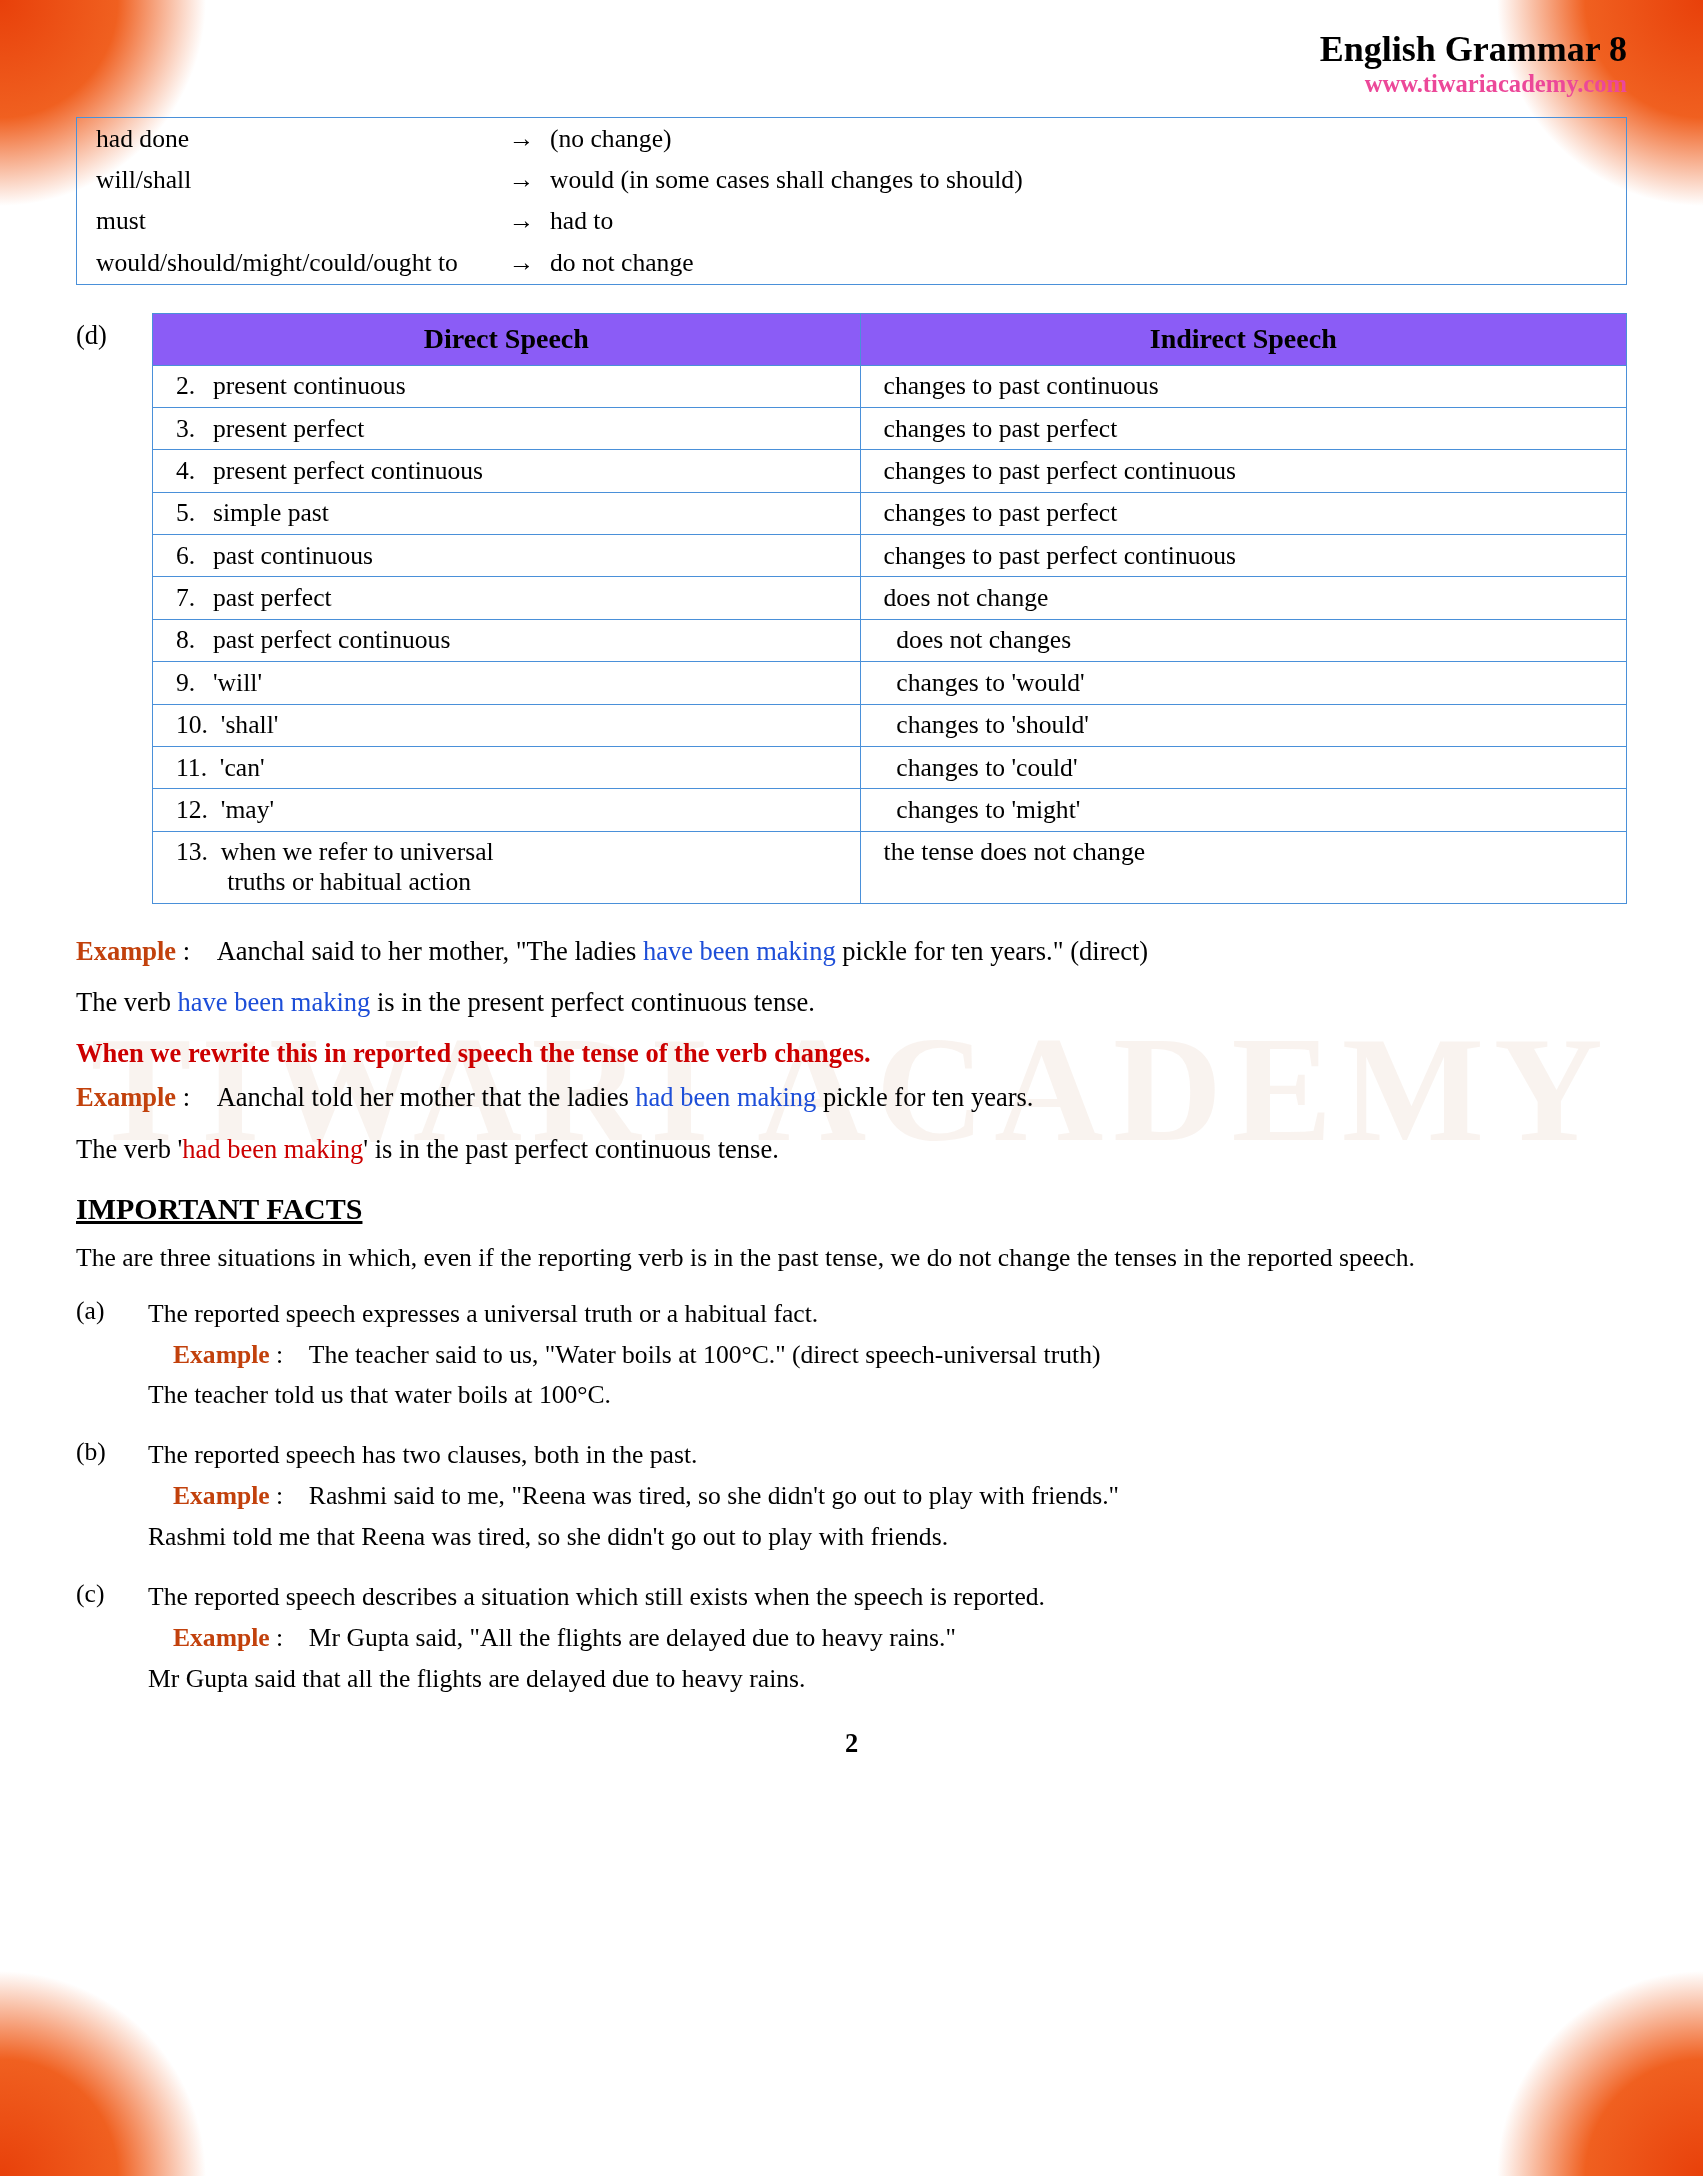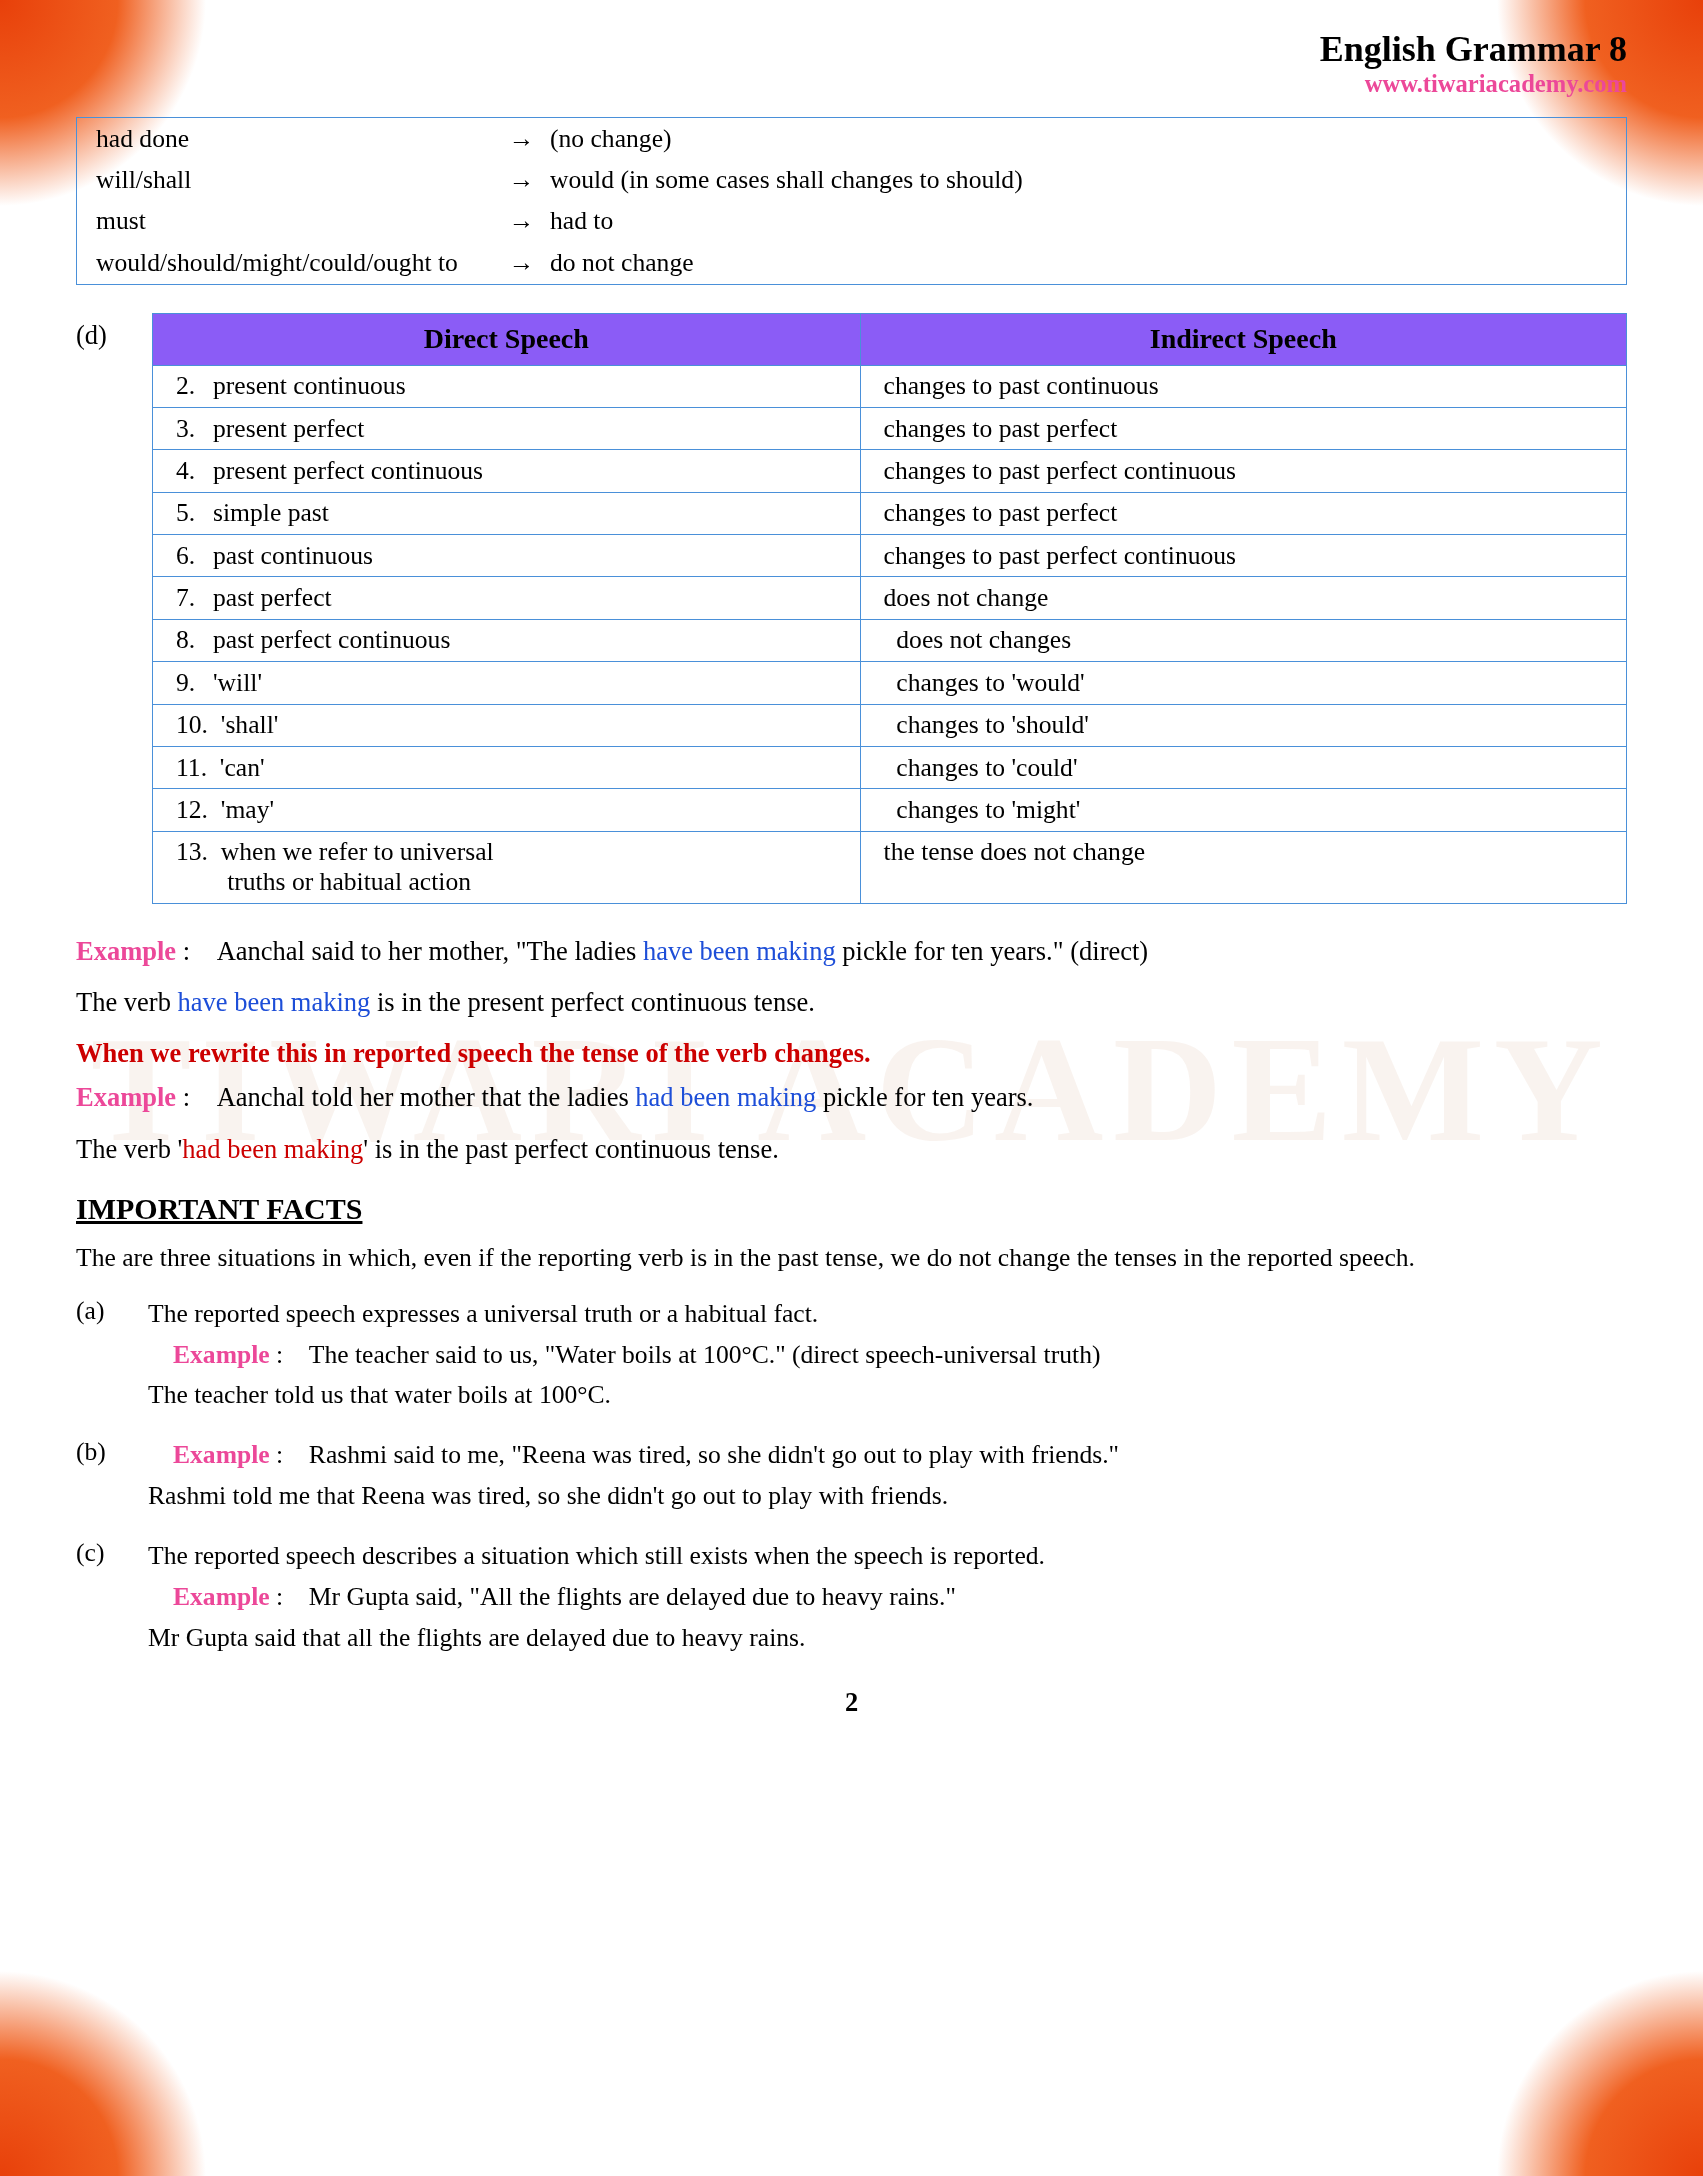--- a/index.html
+++ b/index.html
@@ -147,21 +147,21 @@
     .col-right { width: 52%; }
 
     
     .example-block {
       margin-bottom: 11.4px;
       font-size: 26.5px;
       line-height: 1.5;
     }
     .example-label {
       font-weight: bold;
-      color: #ec4899;
+      color: #c2410c;
     }
     .highlight-blue {
       color: #1d4ed8;
       font-family: Liberation Serif, serif;
     }
     .highlight-red-quote {
       color: #cc0000;
     }
 
     
@@ -350,20 +350,21 @@
       <div class="fact-example-indent">
         <span class="example-label">Example</span> : &nbsp;&nbsp;&nbsp;The teacher said to us, "Water boils at 100°C." (direct speech-universal truth)
       </div>
       <div>The teacher told us that water boils at 100°C.</div>
     </div>
   </div>
 
   <div class="fact-item">
     <div class="fact-label">(b)</div>
     <div class="fact-content">
+      <div>The reported speech has two clauses, both in the past.</div>
       <div class="fact-example-indent">
         <span class="example-label">Example</span> : &nbsp;&nbsp;&nbsp;Rashmi said to me, "Reena was tired, so she didn't go out to play with friends."
       </div>
       <div>Rashmi told me that Reena was tired, so she didn't go out to play with friends.</div>
     </div>
   </div>
 
   <div class="fact-item">
     <div class="fact-label">(c)</div>
     <div class="fact-content">

